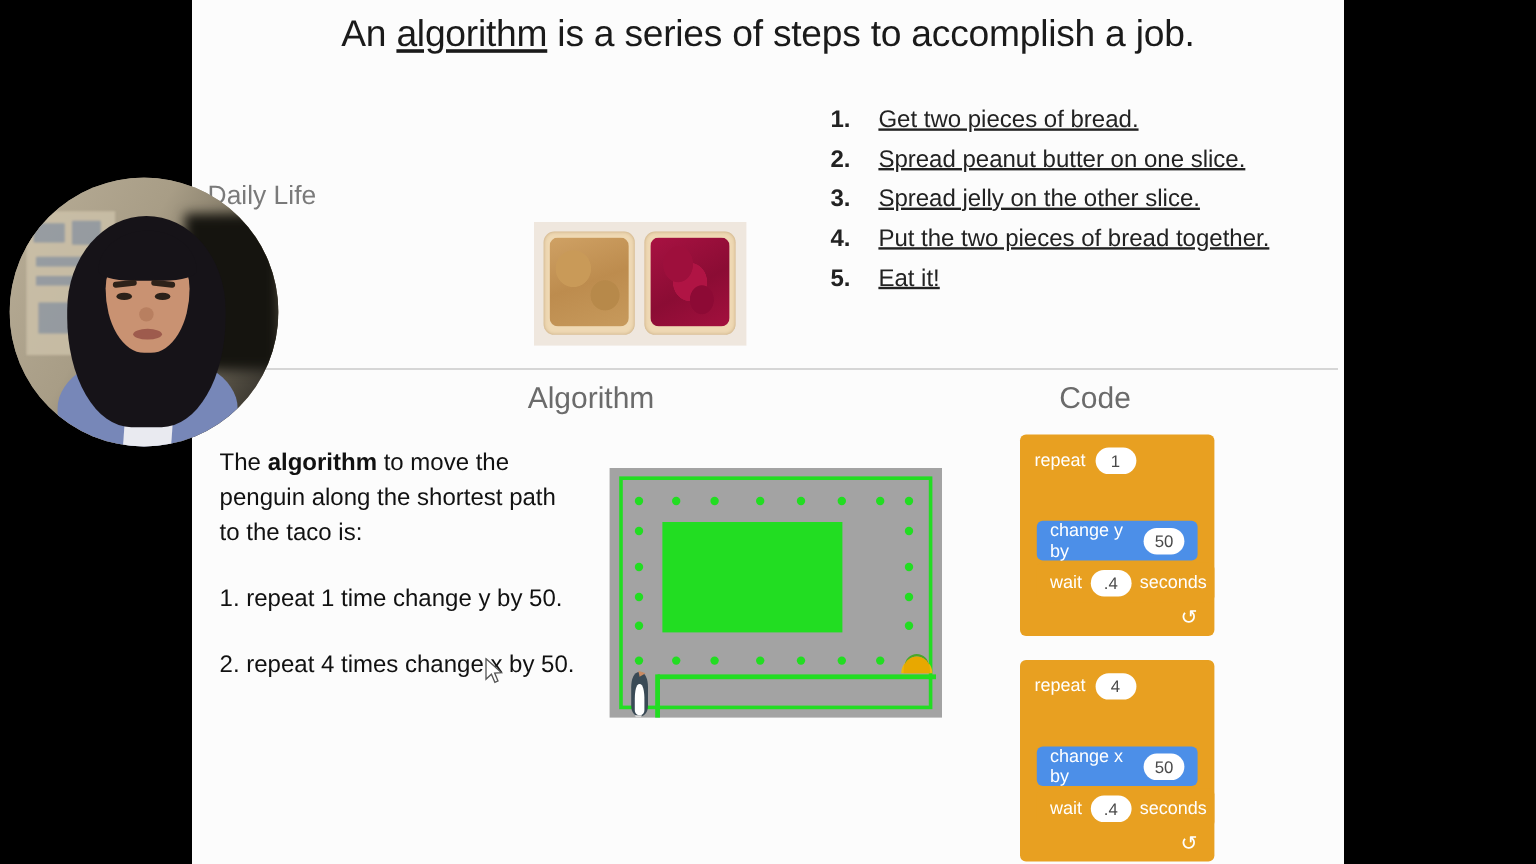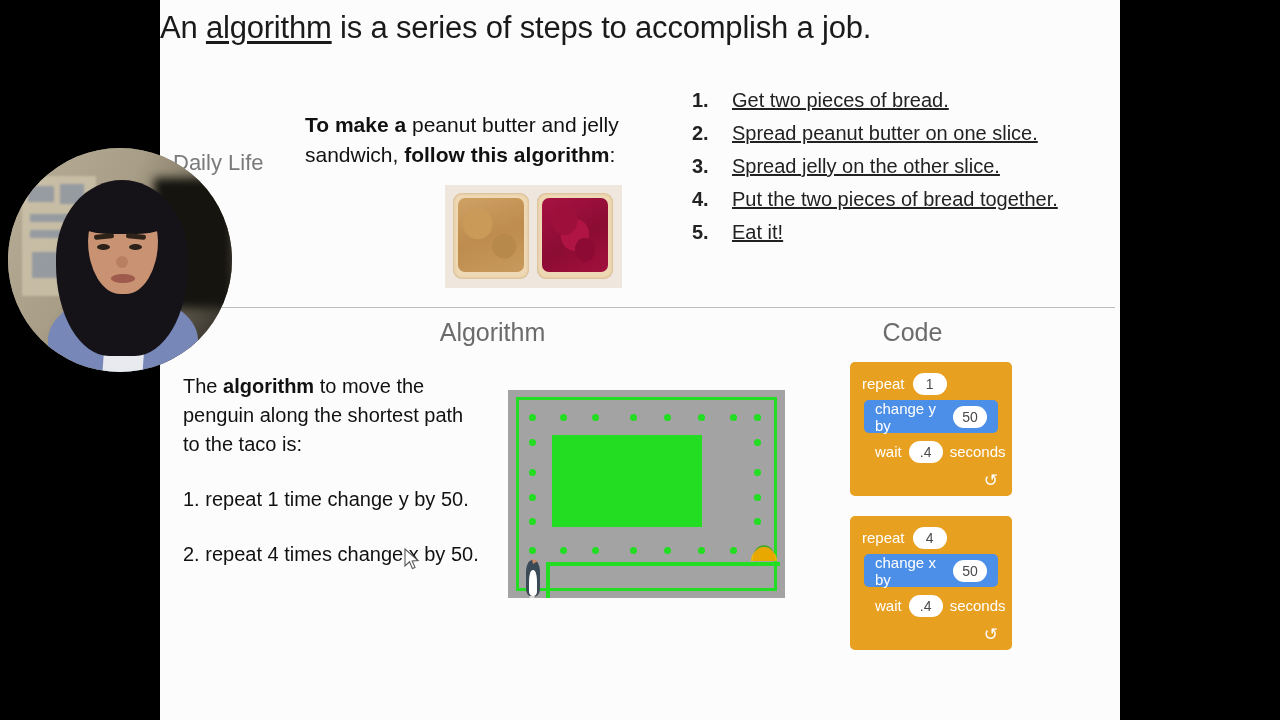--- a/index.html
+++ b/index.html
@@ -14,21 +14,21 @@
   
   #slide {
     position: absolute; left: 160px; top: 0;
     width: 960px; height: 720px;
     background: #fcfcfc;
   }
 
   
   .title {
     position: absolute; left: 0; top: 10px; width: 960px;
-    text-align: left;
+    text-align: center;
     font-size: 31px; color: #1a1a1a; letter-spacing: -0.2px;
     white-space: nowrap;
   }
   .title u { text-decoration: underline; text-underline-offset: 3px; }
 
   
   .daily-life {
     position: absolute; left: 13px; top: 150px;
     font-size: 22px; color: #7a7a7a;
   }
@@ -155,21 +155,21 @@
   .c-loop-arrow {
     position: absolute; right: 14px; top: 2px;
     color: #fff; font-size: 17px; line-height: 17px;
   }
   .c-stmt {
     display: flex; align-items: center; gap: 7px;
     height: 33px; padding: 0 11px;
     border-radius: 5px; color: #fff; font-size: 15px;
     margin-bottom: 2px;
   }
-  .c-motion { background: #4c8fe8; width: 134px; }
+  .c-motion { background: #4c8fe8; width: 134px; margin-top: 34px; }
   .c-control { background: #e8a021; width: 148px; }
   .c-oval {
     background: #fff; color: #4a4a4a;
     border-radius: 999px; min-width: 34px; height: 22px;
     display: inline-flex; align-items: center; justify-content: center;
     font-size: 14px; padding: 0 8px;
   }
 
   
   .webcam {
@@ -253,23 +253,20 @@
 <div id="stage">
 
   <div id="slide">
 
     <div class="title">
       <span>An </span><u>algorithm</u><span> is a series of steps to accomplish a job.</span>
     </div>
 
     <div class="daily-life">Daily Life</div>
 
-    <div class="intro">
-      <b>To make a</b><span> peanut butter and jelly sandwich, </span><b>follow this algorithm</b><span>:</span>
-    </div>
 
     <div class="sandwich">
       <div class="slice slice-pb">
         <div class="crust"></div>
         <div class="spread"></div>
       </div>
       <div class="slice slice-jelly">
         <div class="crust"></div>
         <div class="spread"></div>
       </div>

